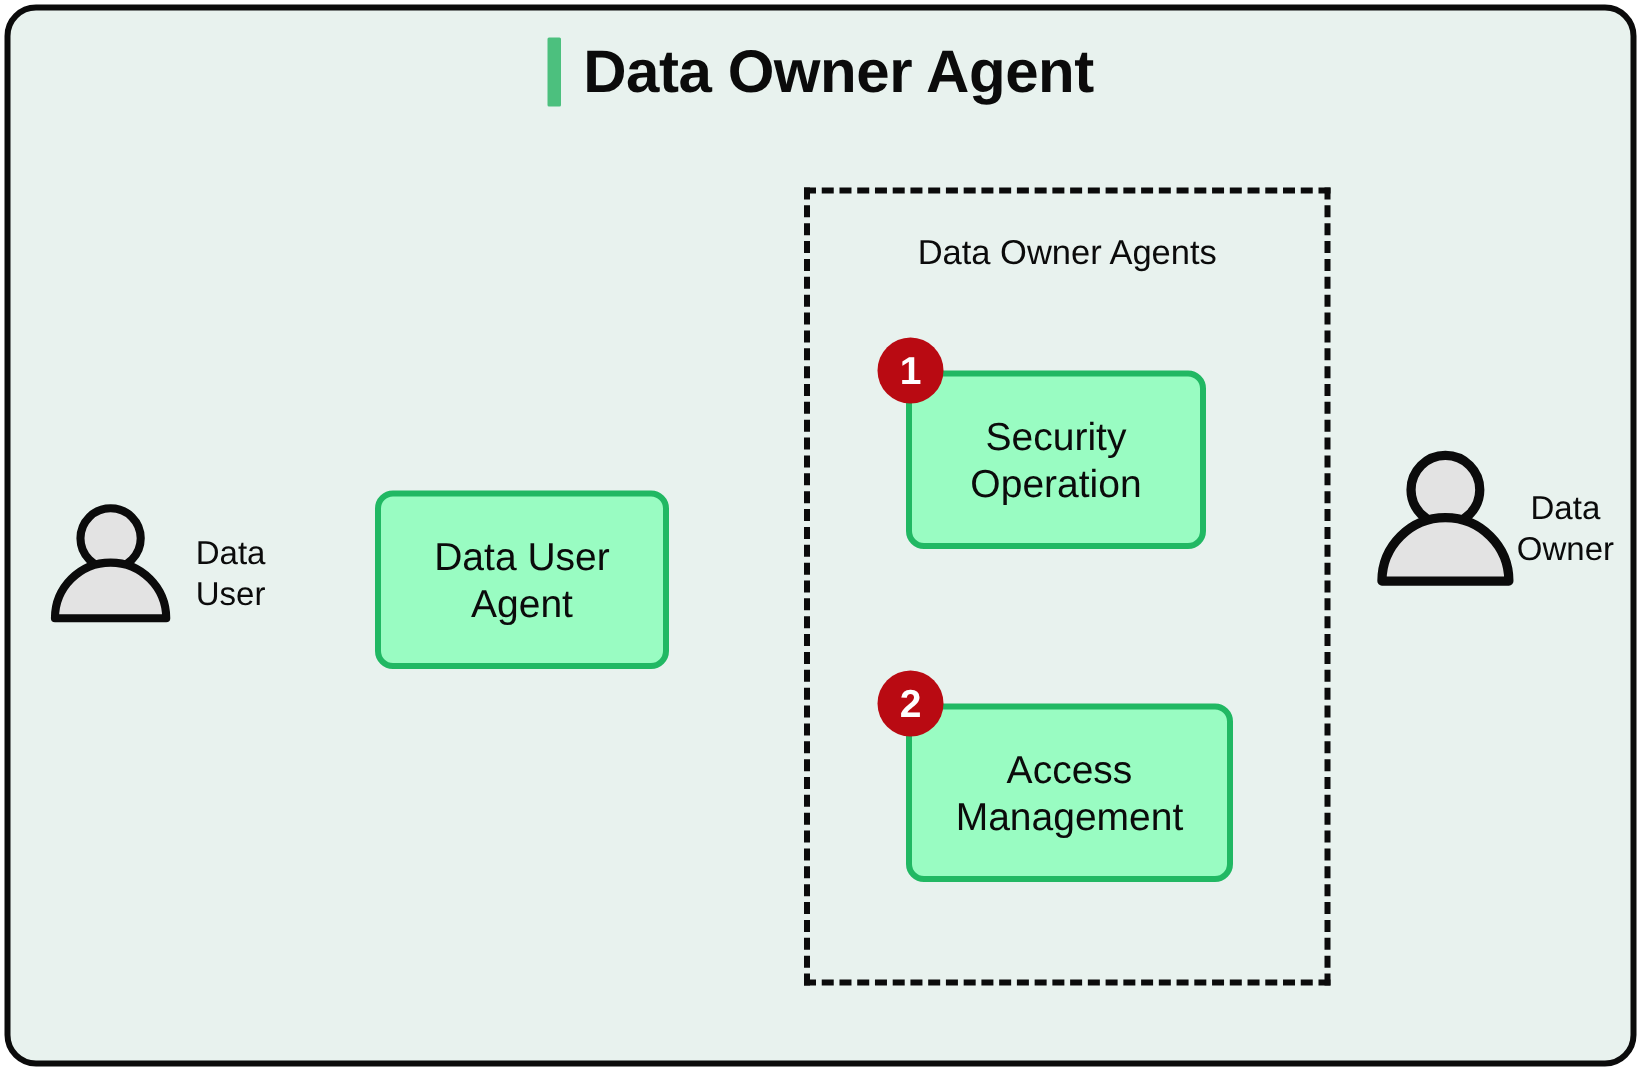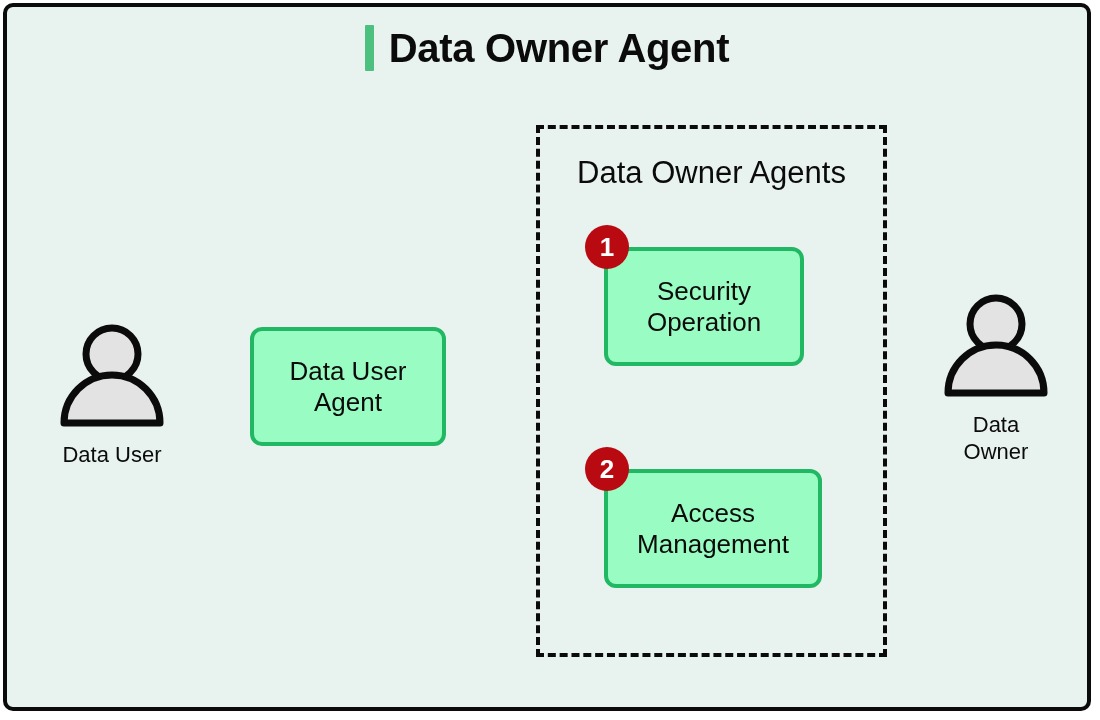--- a/index.html
+++ b/index.html
@@ -15,21 +15,21 @@
   }
 
   #canvas {
     position: absolute;
     left: 3px;
     top: 3px;
     width: 1088px;
     height: 708px;
     background: #e8f2ee;
     border: 4px solid #0b0b0b;
-    border-radius: 10px;
+    border-radius: 21px;
     box-sizing: border-box;
     overflow: hidden;
   }
 
   
   #title-row {
     position: absolute;
     left: 0;
     top: 18px;
     width: 100%;
@@ -50,21 +50,21 @@
     color: #0b0b0b;
     letter-spacing: -0.3px;
     line-height: 1;
   }
 
   
   .person {
     position: absolute;
     width: 160px;
     display: flex;
-    flex-direction: column;
+    flex-direction: row;
     align-items: center;
   }
   .person-icon {
     display: block;
   }
   .person-label {
     margin-top: 14px;
     font-size: 22px;
     color: #0b0b0b;
     text-align: center;
@@ -124,21 +124,21 @@
     height: 532px;
     border: 4px dashed #0b0b0b;
     box-sizing: border-box;
   }
   #group-label {
     position: absolute;
     left: 0;
     top: 26px;
     width: 100%;
     text-align: center;
-    font-size: 31px;
+    font-size: 23px;
     color: #0b0b0b;
   }
 
   
   .badge {
     position: absolute;
     width: 44px;
     height: 44px;
     border-radius: 50%;
     background: #b90a12;

